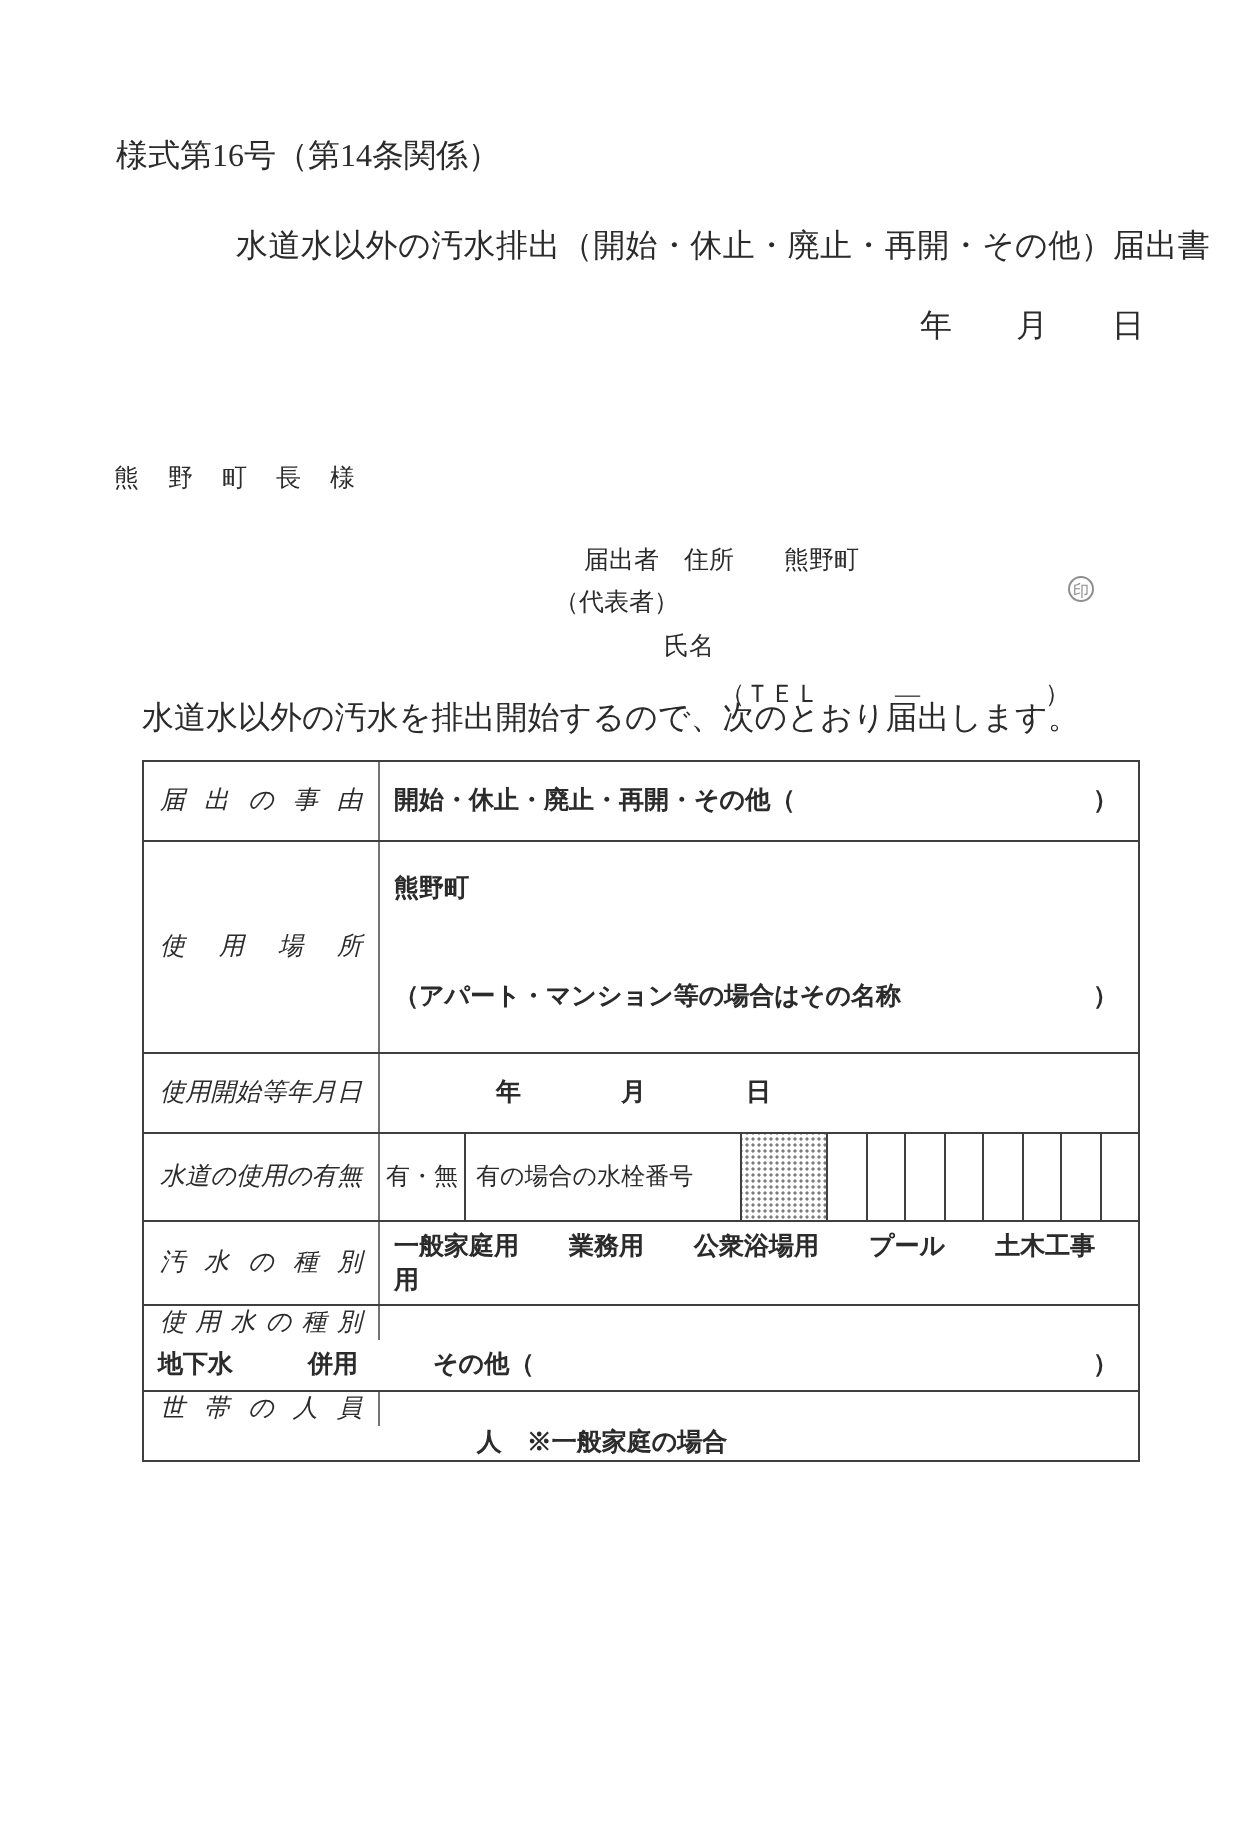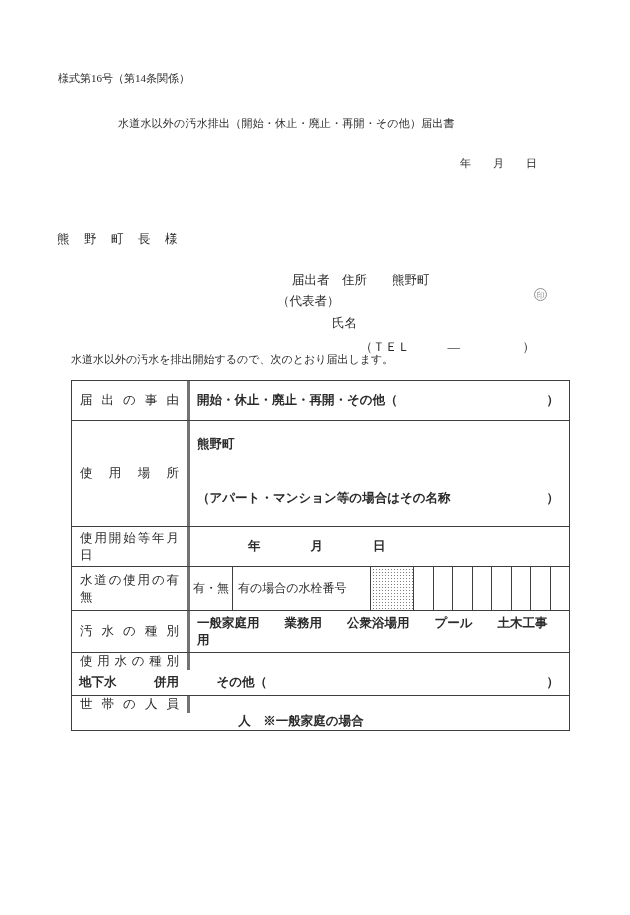--- a/index.html
+++ b/index.html
@@ -6,21 +6,21 @@
   body{
     width:630px;height:915px;
     background:#ffffff;
     font-family:"Liberation Serif","DejaVu Serif",serif;
     color:#2b2b2b;
     position:relative;
     overflow:hidden;
   }
   .page{position:absolute;inset:0;background:#fff;}
   .abs{position:absolute;white-space:pre;}
-  .fs12{font-size:11px;line-height:15px;}
+  .fs12{font-size:16px;line-height:15px;}
   .fs125{font-size:12.5px;line-height:16px;margin-top:29px;}
 
   .form-number{left:58px;top:71px;}
   .doc-title{left:118px;top:116px;letter-spacing:0.2px;}
   .date-line{left:460px;top:156px;}
   .addressee{left:57px;top:202px;letter-spacing:1px;}
 
   .decl-line1{left:292px;top:243px;}
   .decl-line2{left:277px;top:264px;}
   .decl-name{left:332px;top:286px;}
@@ -36,22 +36,22 @@
 
   
   .tbl{
     position:absolute;left:71px;top:380px;width:499px;
     border:1px solid #3f3f3f;box-sizing:border-box;
     font-size:12.5px;
   }
   .trow{display:flex;border-bottom:1px solid #3f3f3f;box-sizing:border-box;}
   .trow:last-child{border-bottom:none;flex-direction:column;}
   .lab{
-    width:118px;min-width:118px;border-right:3px solid #737373;
-    display:flex;align-items:center;padding:0 8px;box-sizing:border-box;
+    width:118px;min-width:118px;border-right:1px solid #737373;
+    display:flex;align-items:center;padding:0 8px;box-sizing:border-box;font-style:italic;
   }
   .lab span{display:block;width:100%;text-align:justify;text-align-last:justify;}
   .val{
     flex:1;display:flex;align-items:center;
     padding:0 10px 0 7px;box-sizing:border-box;position:relative;font-weight:bold;
   }
   .spacer{flex:1;}
   .h40{height:40px;} .h106{height:106px;} .h44{height:44px;}
   .h42{height:42px;} .h43{height:43px;flex-direction:column;} .h34{height:34px;}
 

